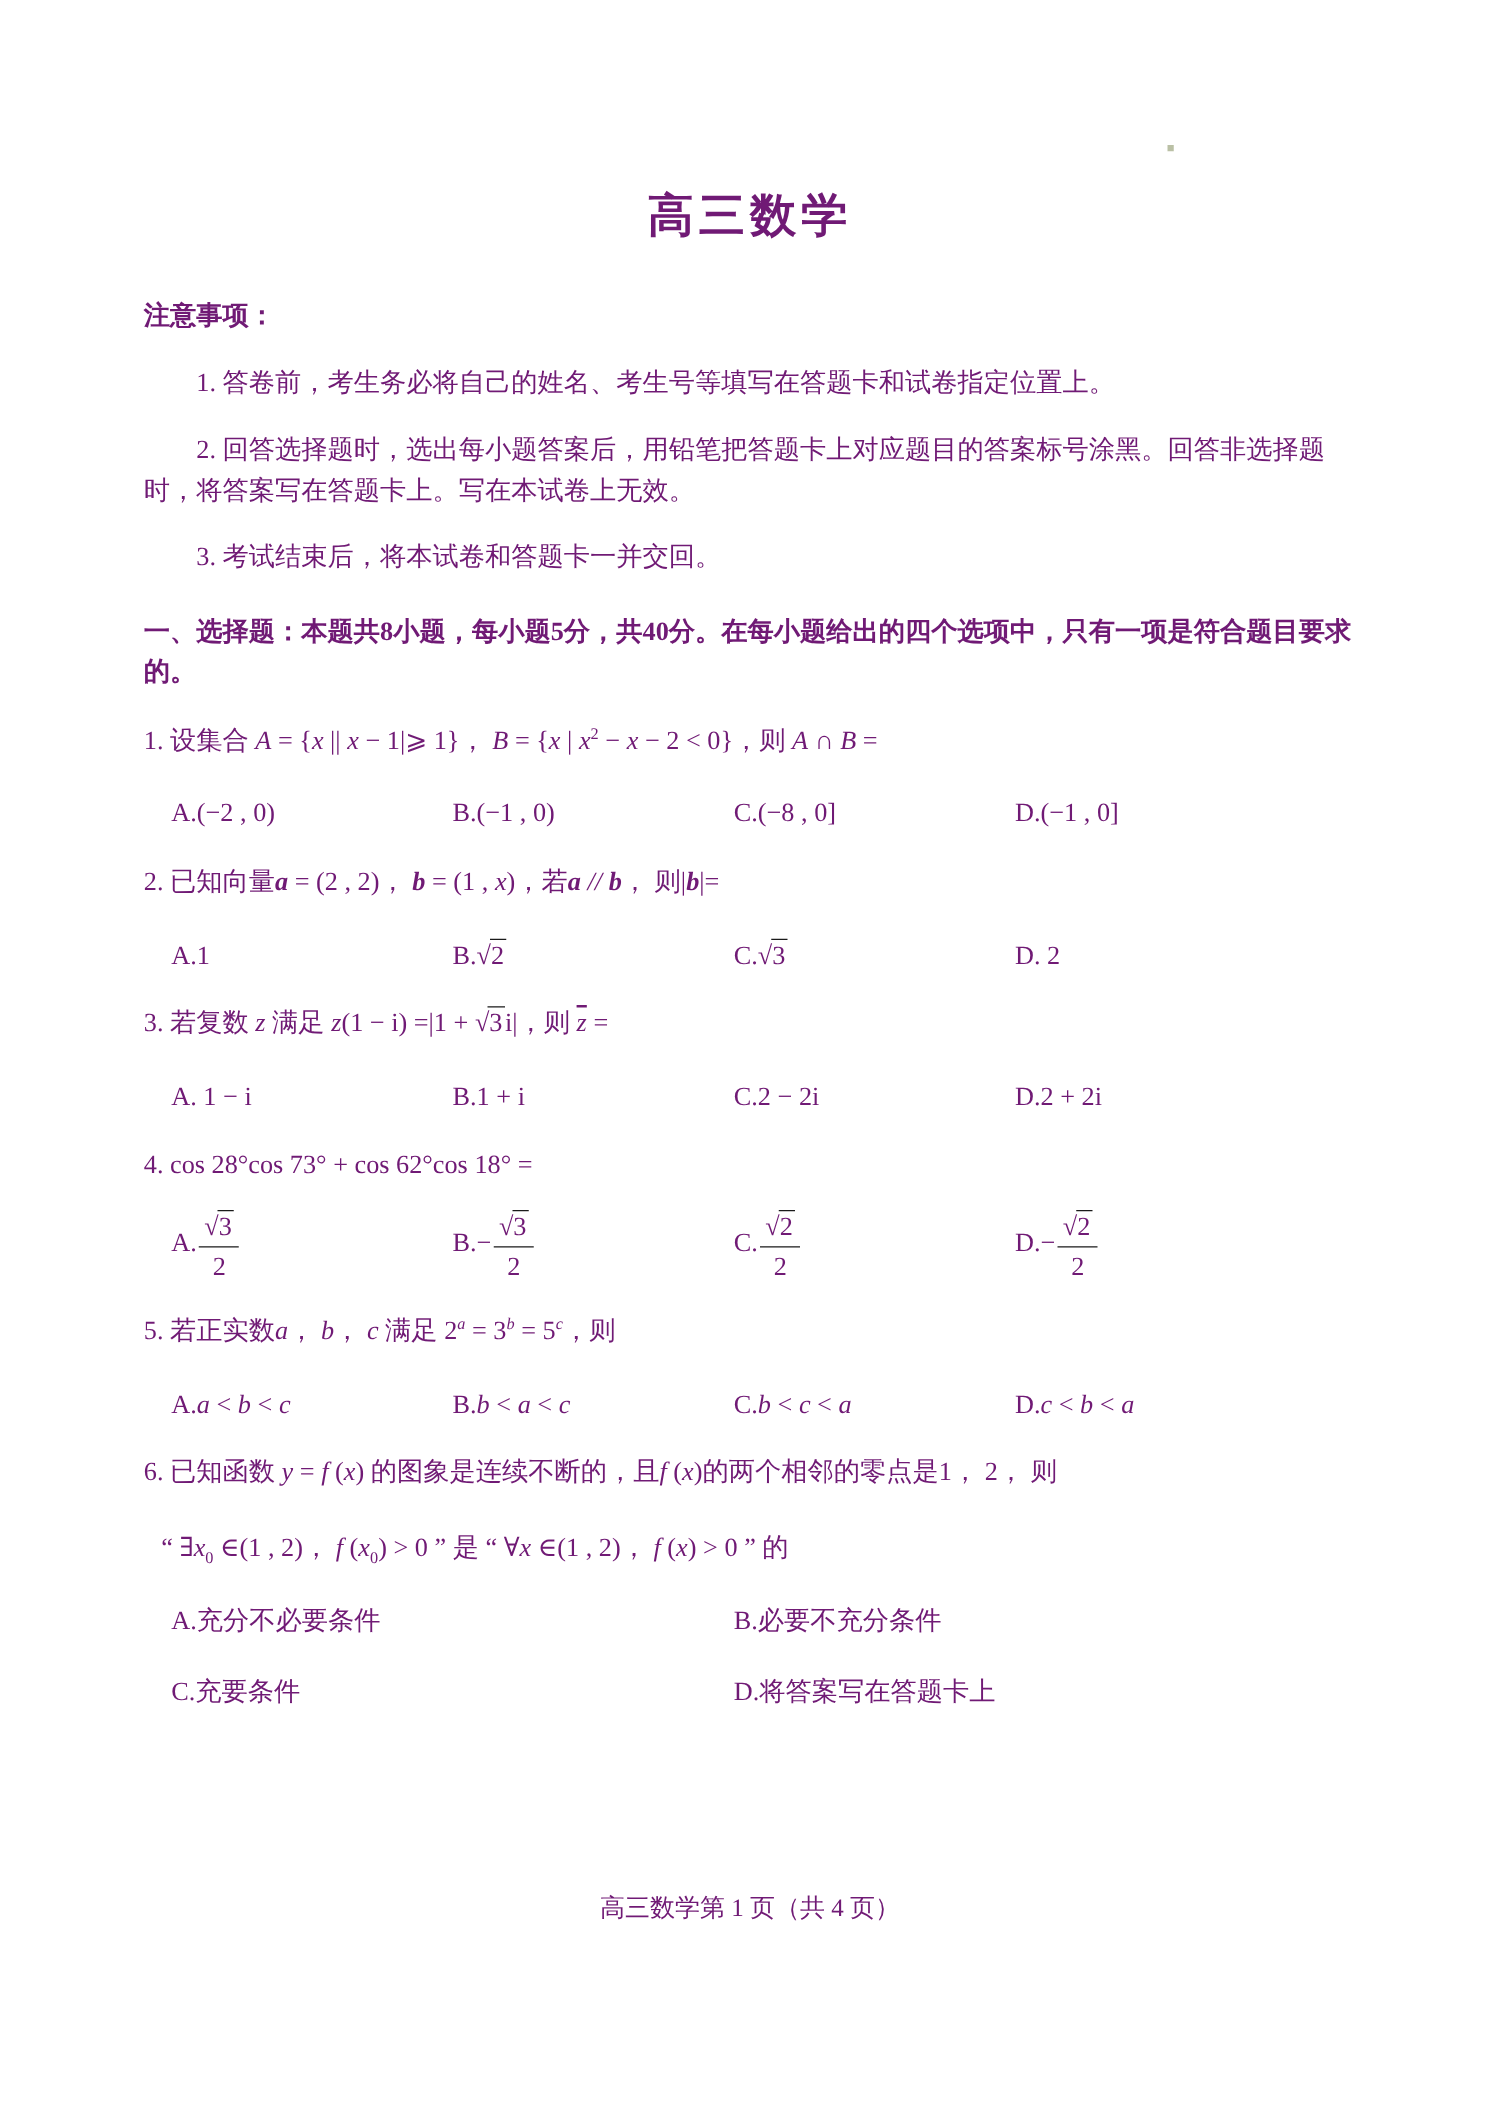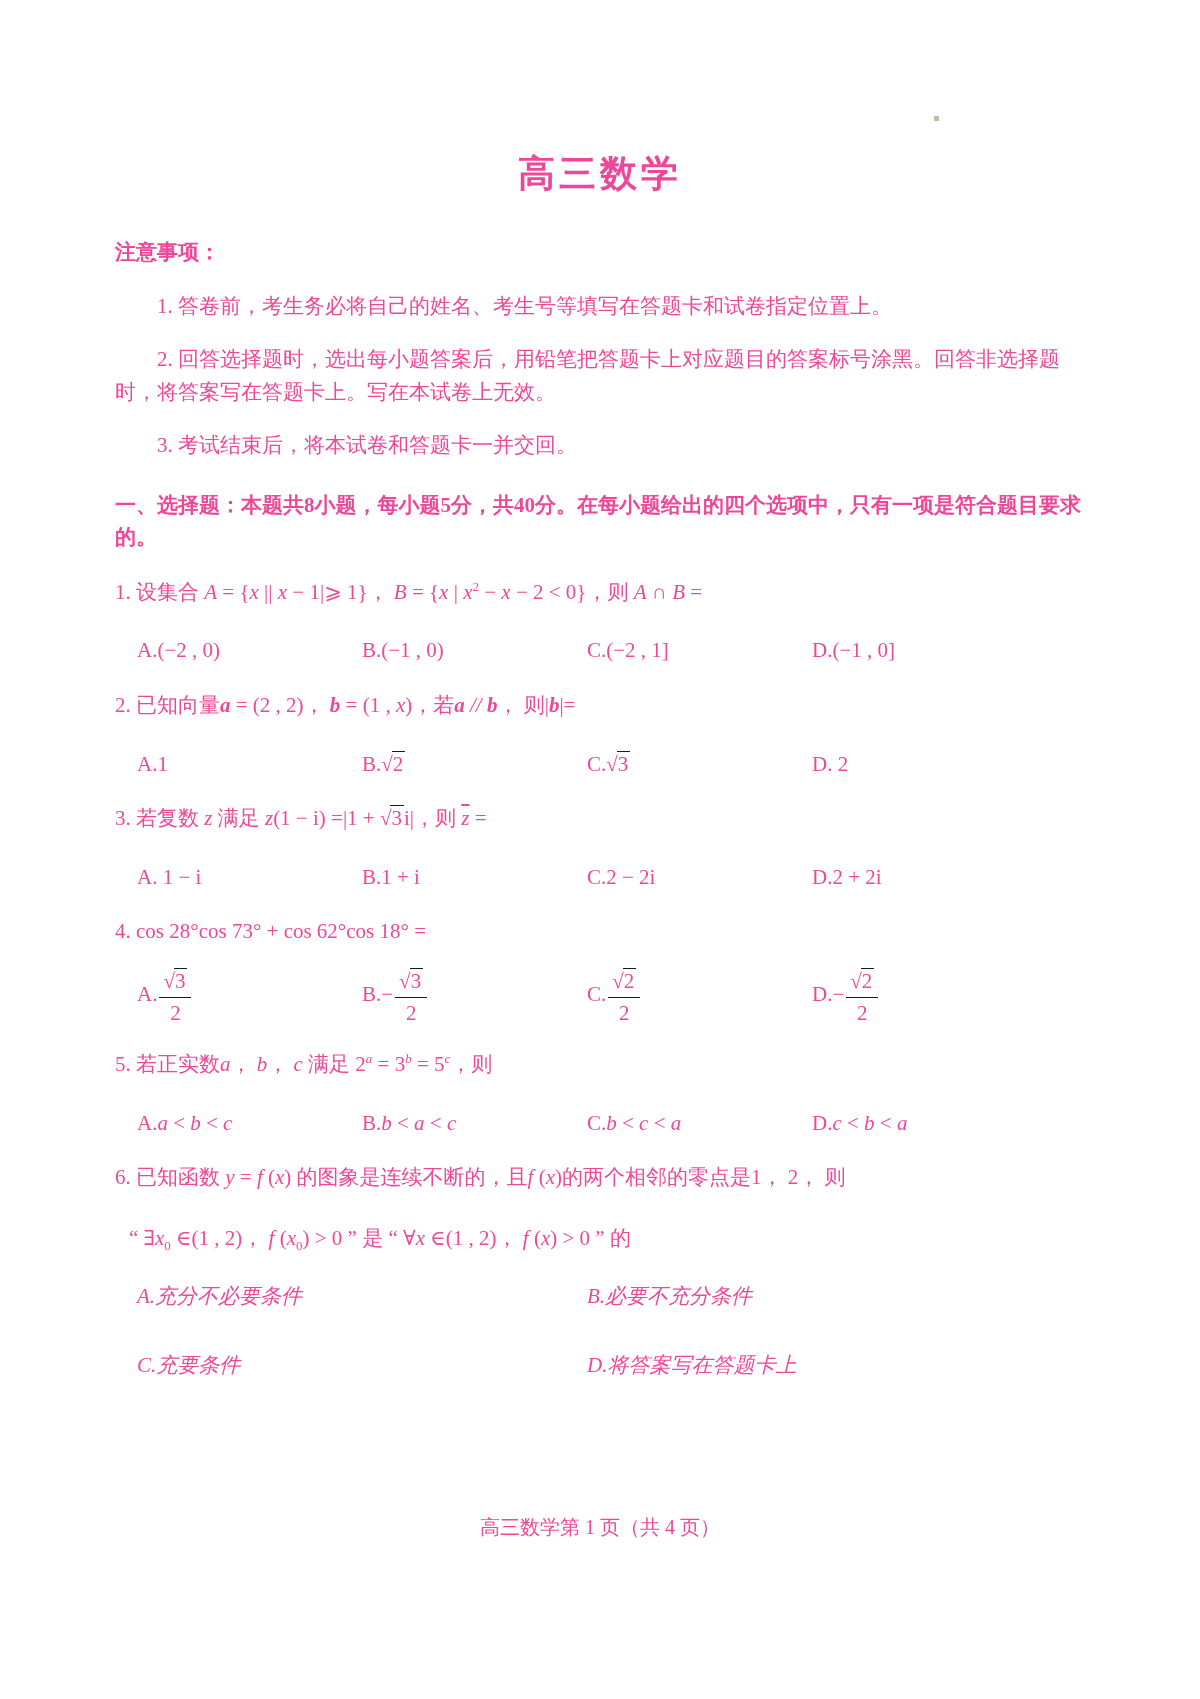--- a/index.html
+++ b/index.html
@@ -2,21 +2,21 @@
 <html lang="zh"><head>
 <meta charset="utf-8">
 <style>
   html,body{margin:0;padding:0;background:#ffffff;}
   .page{
     position:relative;
     width:1200px;height:1699px;
     box-sizing:border-box;
     padding:0 115px;
     background:#ffffff;
-    color:#ec4899;
+    color:#701a75;
     font-family:"Liberation Serif","DejaVu Serif",serif;
     font-size:21px;
     line-height:1.55;
     overflow:hidden;
   }
   .title{
     margin:150px 0 0 0;
     text-align:center;
     font-size:37px;
     font-weight:700;
@@ -41,22 +41,21 @@
   .opts{
     display:grid;
     grid-template-columns:225px 225px 225px 1fr;
     padding-left:22px;
     margin-top:26px;
     align-items:center;
   }
   .opts.tall{ margin-top:18px; }
   .opts.two-col{
     grid-template-columns:450px 1fr;
-    row-gap:36px;
-    font-style:italic;
+    row-gap:24px;
   }
   .opt{ white-space:nowrap; }
   i{ font-style:italic; }
   b i, i b{ font-weight:700; }
   sup{ font-size:0.62em; vertical-align:super; line-height:0; }
   sub{ font-size:0.62em; vertical-align:sub; line-height:0; }
   
   .sq{ white-space:nowrap; }
   .sq .sqv{
     border-top:1.6px solid #1a1a1a;
@@ -103,21 +102,21 @@
   <p class="notice-item wraps">2. 回答选择题时，选出每小题答案后，用铅笔把答题卡上对应题目的答案标号涂黑。回答非选择题时，将答案写在答题卡上。写在本试卷上无效。</p>
   <p class="notice-item">3. 考试结束后，将本试卷和答题卡一并交回。</p>
 
   <p class="section-heading">一、选择题：本题共8小题，每小题5分，共40分。在每小题给出的四个选项中，只有一项是符合题目要求的。</p>
 
   <div class="question">
     <p class="stem">1. 设集合 <i>A</i> = {<i>x</i>&nbsp;||&nbsp;<i>x</i> − 1|⩾ 1}， <i>B</i> = {<i>x</i> | <i>x</i><sup>2</sup> − <i>x</i> − 2 &lt; 0}，则 <i>A</i> ∩ <i>B</i> =</p>
     <div class="opts">
       <span class="opt">A.(−2 , 0)</span>
       <span class="opt">B.(−1 , 0)</span>
-      <span class="opt">C.(−2 , 1]</span>
+      <span class="opt">C.(−8 , 0]</span>
       <span class="opt">D.(−1 , 0]</span>
     </div>
   </div>
 
   <div class="question">
     <p class="stem">2. 已知向量<b><i>a</i></b> = (2 , 2)， <b><i>b</i></b> = (1 , <i>x</i>)，若<b><i>a</i></b> <i>//</i> <b><i>b</i></b>， 则|<b><i>b</i></b>|=</p>
     <div class="opts">
       <span class="opt">A.1</span>
       <span class="opt">B.<span class="sq">√<span class="sqv">2</span></span></span>
       <span class="opt">C.<span class="sq">√<span class="sqv">3</span></span></span>

